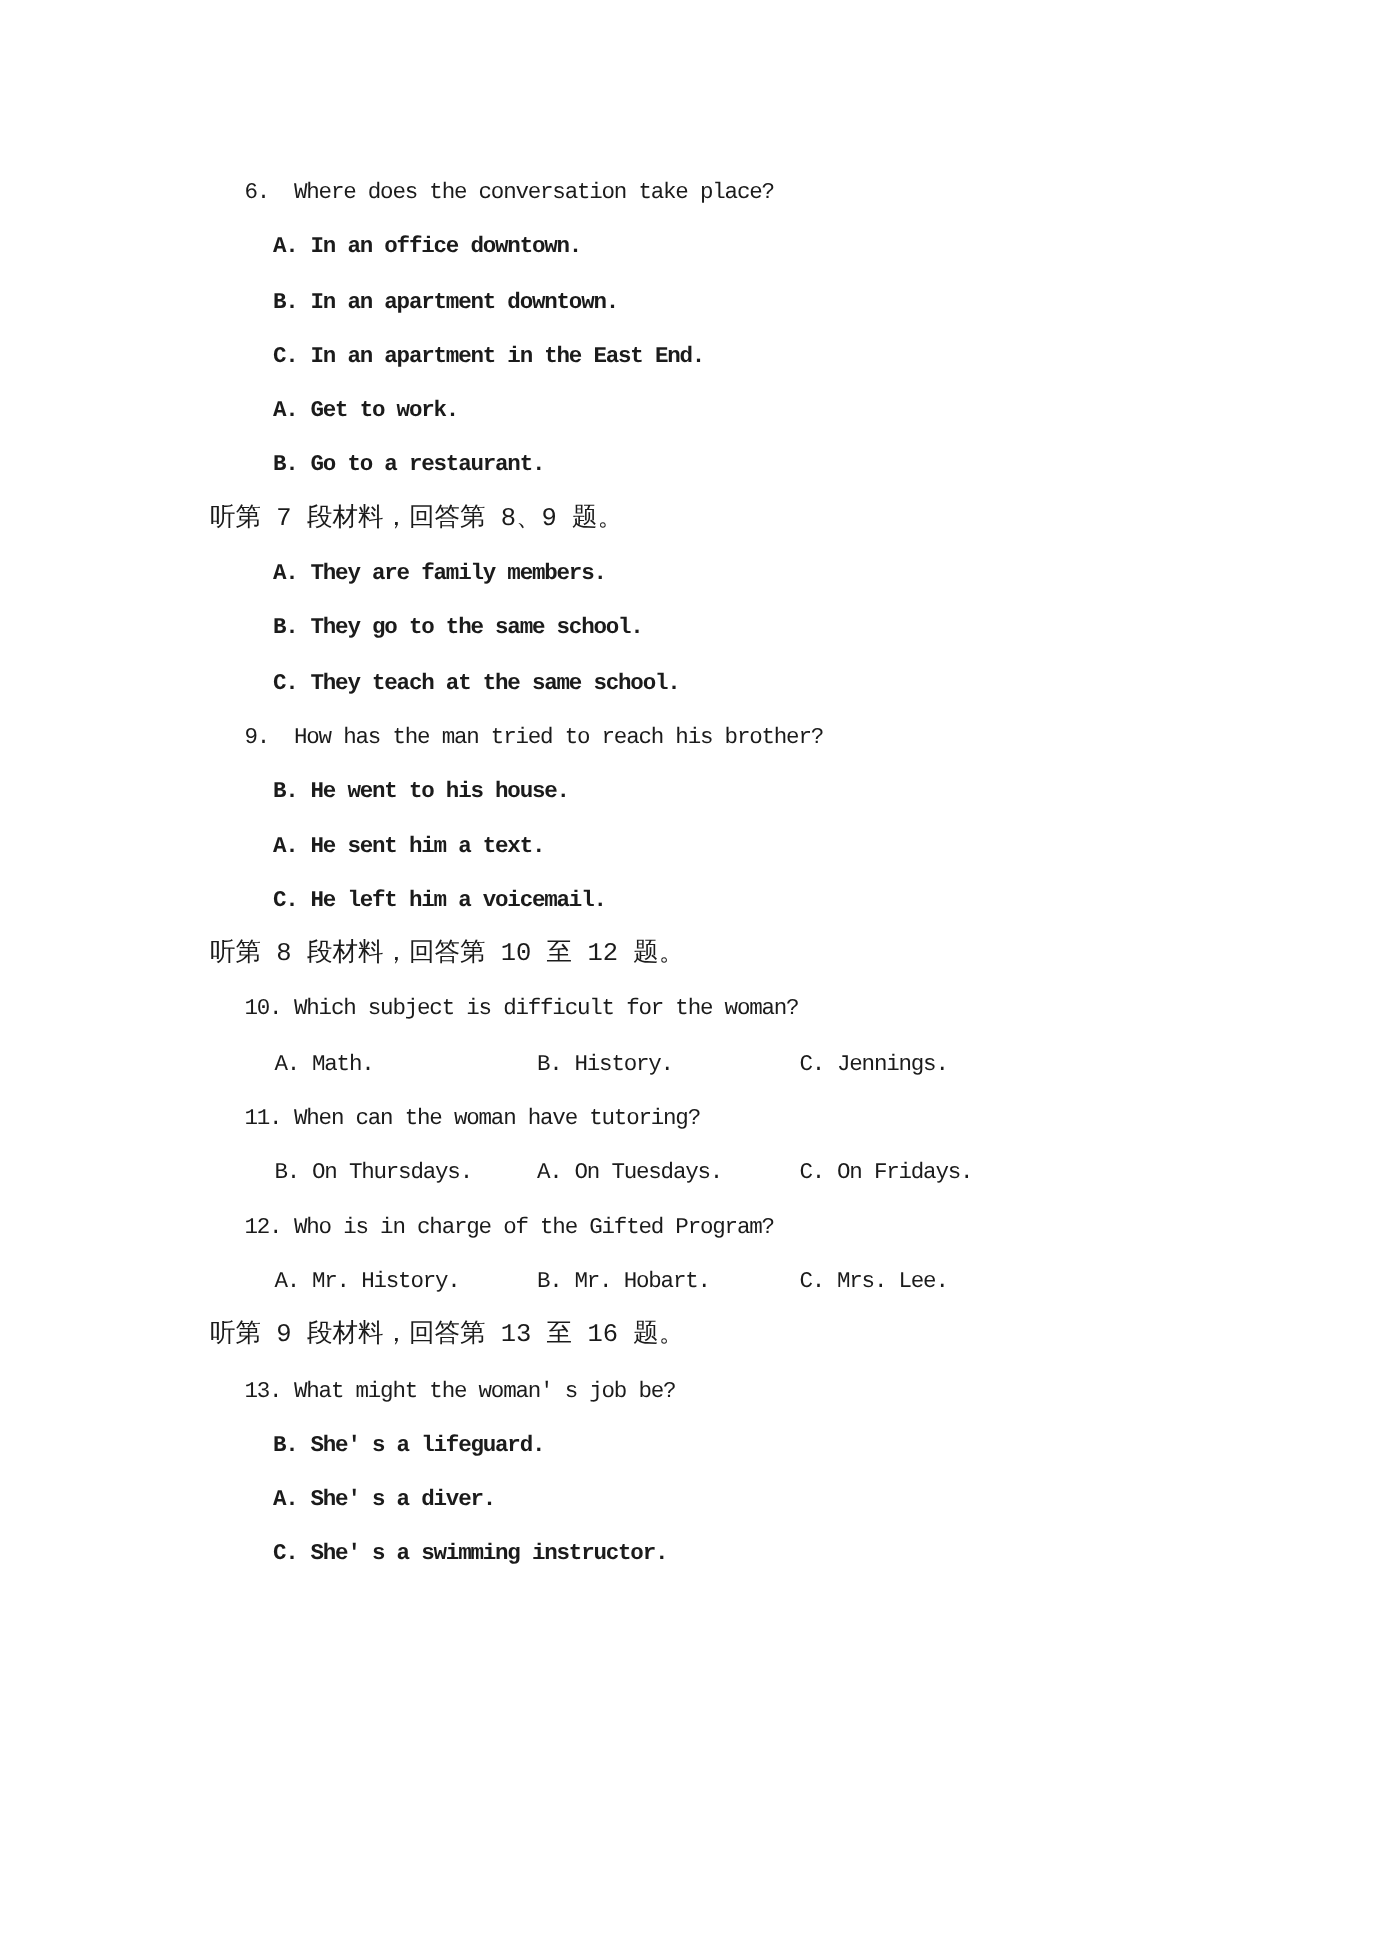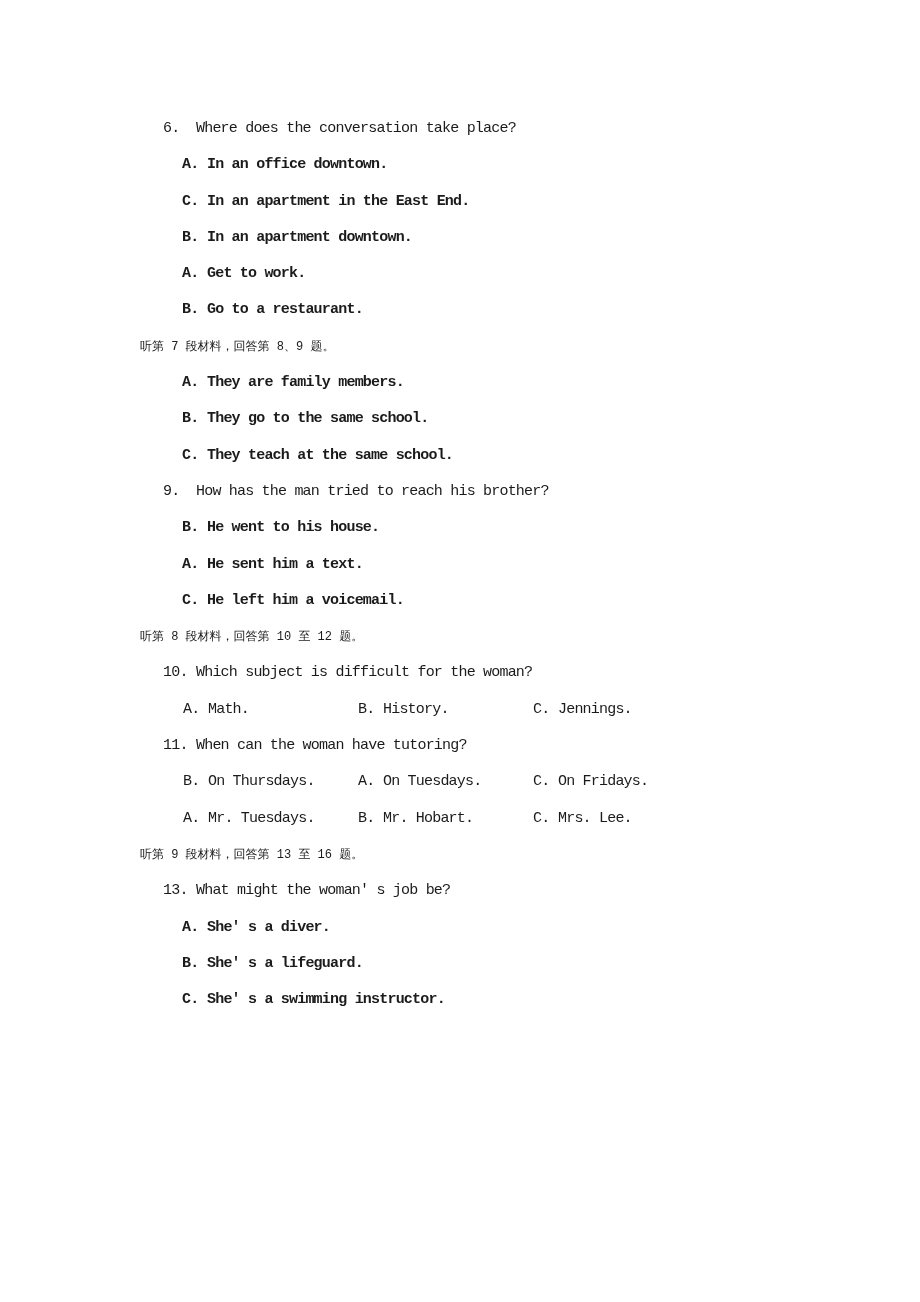--- a/index.html
+++ b/index.html
@@ -25,21 +25,21 @@
     width: 740px;
   }
   .line {
     height: 36.3px;
     line-height: 36.3px;
     white-space: pre;
   }
   .q   { padding-left: 23px; }
   .opt { padding-left: 42px; font-weight: bold; }
   .cn  {
-    font-size: 12px;
+    font-size: 17px;
     letter-spacing: 0;
   }
   .num {
     display: inline-block;
     min-width: 33px;
   }
   .olabel {
     display: inline-block;
     min-width: 25px;
   }
@@ -51,22 +51,22 @@
   .optrow .col-c { width: auto; }
 </style>
 </head>
 <body>
 
 <div class="page">
   <div class="doc">
 
     <div class="line q"><span class="num">6.</span><span>Where does the conversation take place?</span></div>
     <div class="line opt"><span class="olabel">A.</span><span>In an office downtown.</span></div>
+    <div class="line opt"><span class="olabel">B.</span><span>In an apartment downtown.</span></div>
     <div class="line opt"><span class="olabel">C.</span><span>In an apartment in the East End.</span></div>
-    <div class="line opt"><span class="olabel">B.</span><span>In an apartment downtown.</span></div>
 
     <div class="line opt"><span class="olabel">A.</span><span>Get to work.</span></div>
     <div class="line opt"><span class="olabel">B.</span><span>Go to a restaurant.</span></div>
 
     <div class="line cn">听第 7 段材料，回答第 8、9 题。</div>
 
     <div class="line opt"><span class="olabel">A.</span><span>They are family members.</span></div>
     <div class="line opt"><span class="olabel">B.</span><span>They go to the same school.</span></div>
     <div class="line opt"><span class="olabel">C.</span><span>They teach at the same school.</span></div>
 
@@ -84,27 +84,28 @@
       <div class="col col-c"><span class="olabel">C.</span><span>Jennings.</span></div>
     </div>
 
     <div class="line q"><span class="num">11.</span><span>When can the woman have tutoring?</span></div>
     <div class="line optrow">
       <div class="col"><span class="olabel">B.</span><span>On Thursdays.</span></div>
       <div class="col"><span class="olabel">A.</span><span>On Tuesdays.</span></div>
       <div class="col col-c"><span class="olabel">C.</span><span>On Fridays.</span></div>
     </div>
 
+    <div class="line q"><span class="num">12.</span><span>Who is in charge of the Gifted Program?</span></div>
     <div class="line optrow">
-      <div class="col"><span class="olabel">A.</span><span>Mr. Tuesdays.</span></div>
+      <div class="col"><span class="olabel">A.</span><span>Mr. History.</span></div>
       <div class="col"><span class="olabel">B.</span><span>Mr. Hobart.</span></div>
       <div class="col col-c"><span class="olabel">C.</span><span>Mrs. Lee.</span></div>
     </div>
 
     <div class="line cn">听第 9 段材料，回答第 13 至 16 题。</div>
 
     <div class="line q"><span class="num">13.</span><span>What might the woman' s job be?</span></div>
+    <div class="line opt"><span class="olabel">B.</span><span>She' s a lifeguard.</span></div>
     <div class="line opt"><span class="olabel">A.</span><span>She' s a diver.</span></div>
-    <div class="line opt"><span class="olabel">B.</span><span>She' s a lifeguard.</span></div>
     <div class="line opt"><span class="olabel">C.</span><span>She' s a swimming instructor.</span></div>
 
   </div>
 </div>
 
 </body></html>

